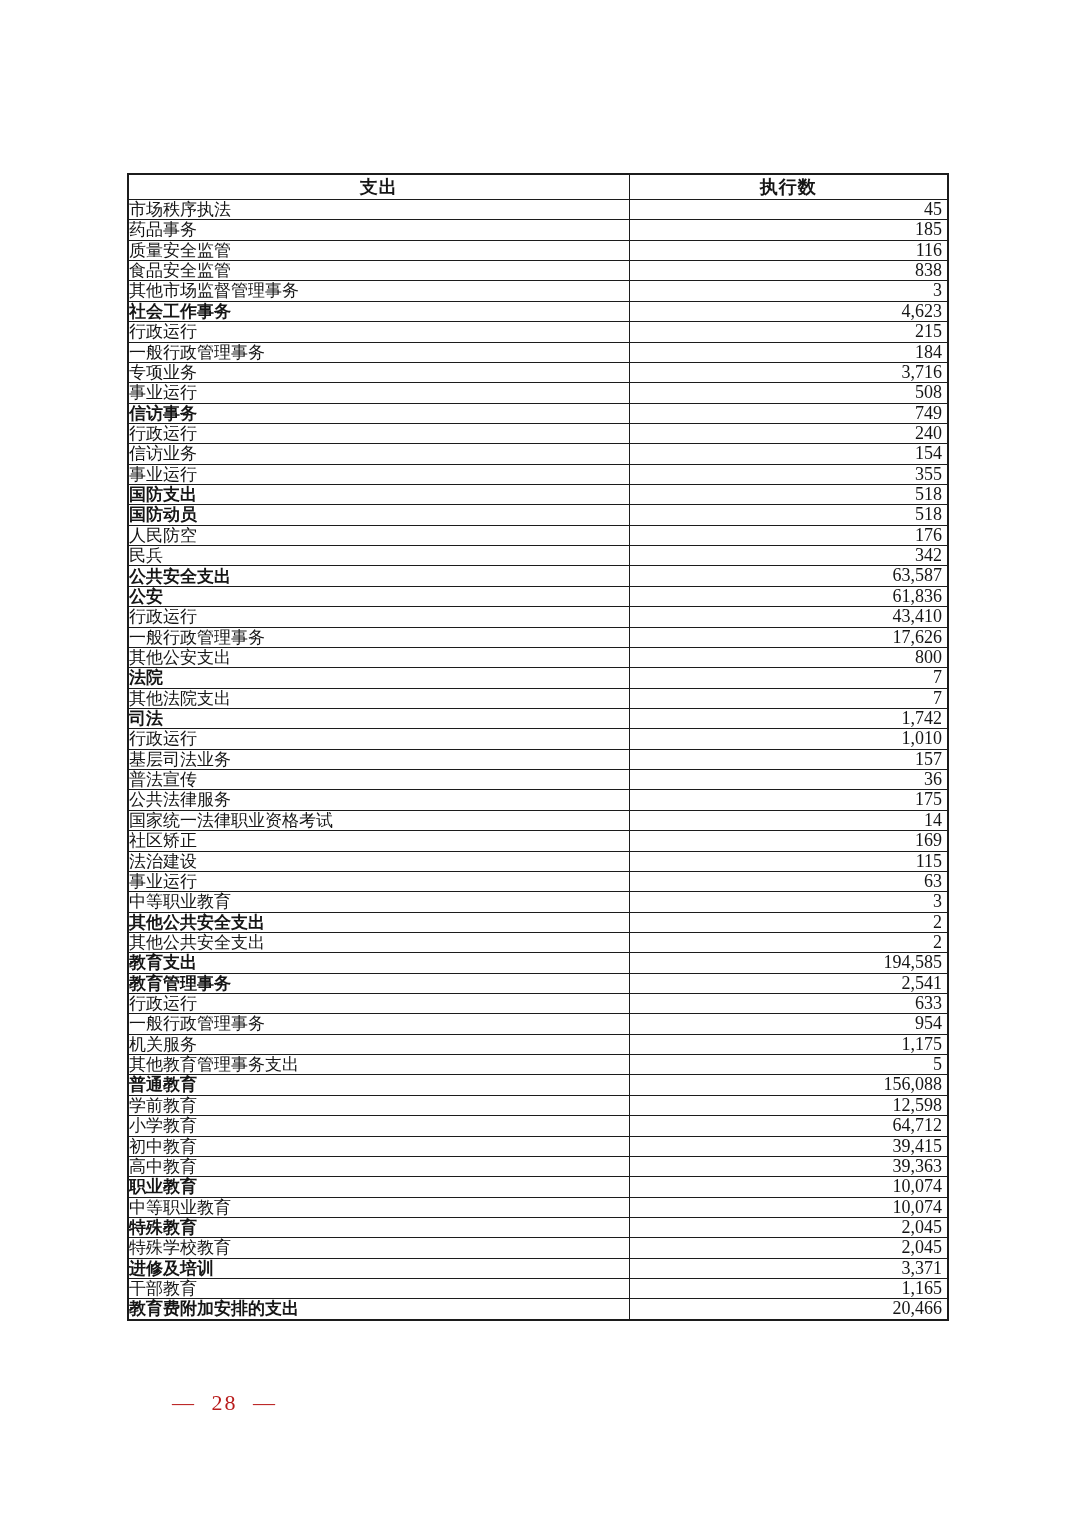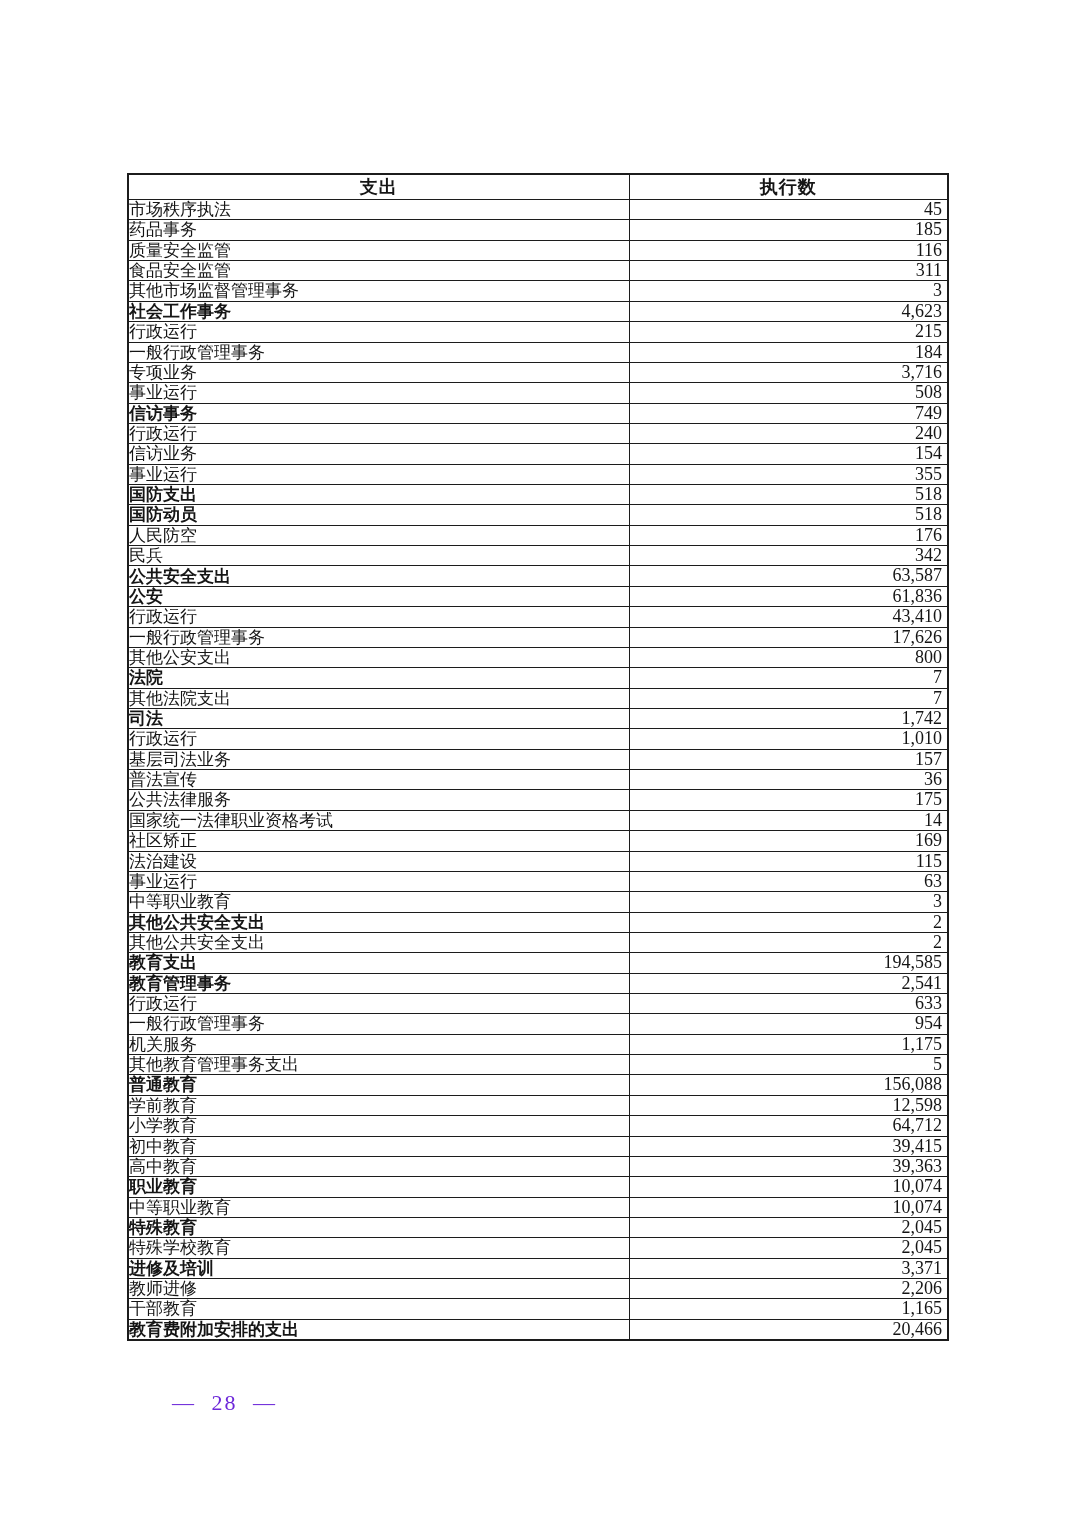--- a/index.html
+++ b/index.html
@@ -51,21 +51,21 @@
   }
   .lvl0 { padding-left: 24px; margin-top: 40px; }
   .lvl1 { padding-left: 43px; }
   .lvl2 { padding-left: 61px; }
   .bold { font-weight: 700; }
   .page-number {
     position: absolute;
     left: 172px;
     top: 1390px;
     font-size: 22px;
-    color: #6d28d9;
+    color: #b91c1c;
     letter-spacing: 2px;
     word-spacing: 8px;
   }
 </style>
 </head>
 <body>
 
 <table class="budget-table">
   <colgroup>
     <col style="width:501px">
@@ -85,21 +85,21 @@
       <tr>
         <td class="label lvl2">药品事务</td>
         <td class="value">185</td>
       </tr>
       <tr>
         <td class="label lvl2">质量安全监管</td>
         <td class="value">116</td>
       </tr>
       <tr>
         <td class="label lvl2">食品安全监管</td>
-        <td class="value">311</td>
+        <td class="value">838</td>
       </tr>
       <tr>
         <td class="label lvl2">其他市场监督管理事务</td>
         <td class="value">3</td>
       </tr>
       <tr>
         <td class="label lvl1 bold">社会工作事务</td>
         <td class="value">4,623</td>
       </tr>
       <tr>
@@ -282,24 +282,20 @@
         <td class="label lvl1 bold">特殊教育</td>
         <td class="value">2,045</td>
       </tr>
       <tr>
         <td class="label lvl2">特殊学校教育</td>
         <td class="value">2,045</td>
       </tr>
       <tr>
         <td class="label lvl1 bold">进修及培训</td>
         <td class="value">3,371</td>
-      </tr>
-      <tr>
-        <td class="label lvl2">教师进修</td>
-        <td class="value">2,206</td>
       </tr>
       <tr>
         <td class="label lvl2">干部教育</td>
         <td class="value">1,165</td>
       </tr>
       <tr>
         <td class="label lvl1 bold">教育费附加安排的支出</td>
         <td class="value">20,466</td>
       </tr>
     </tbody>

